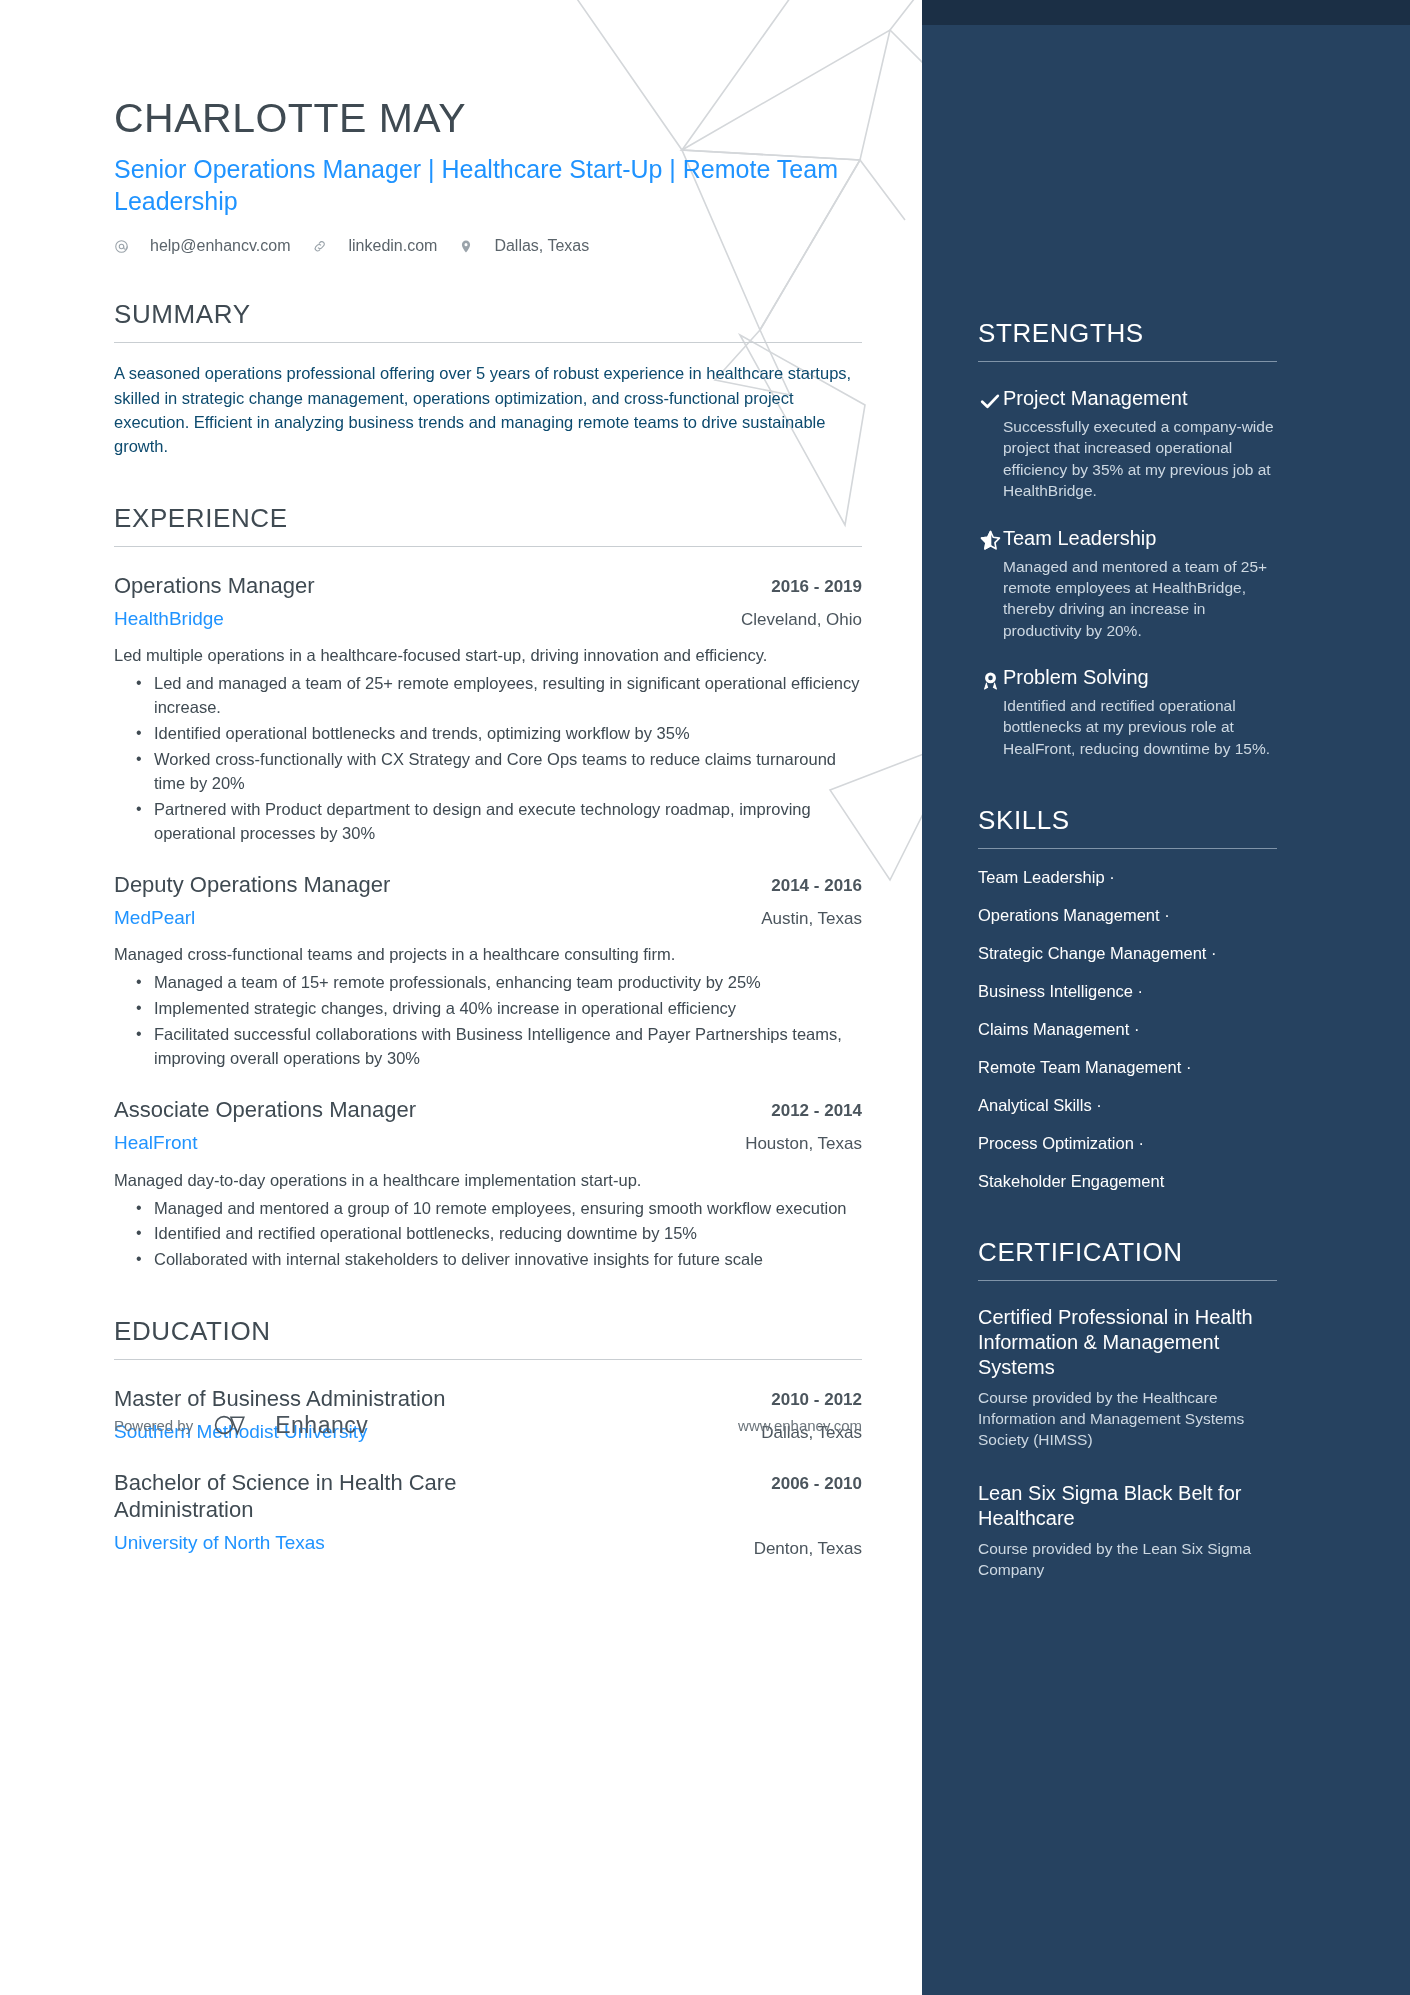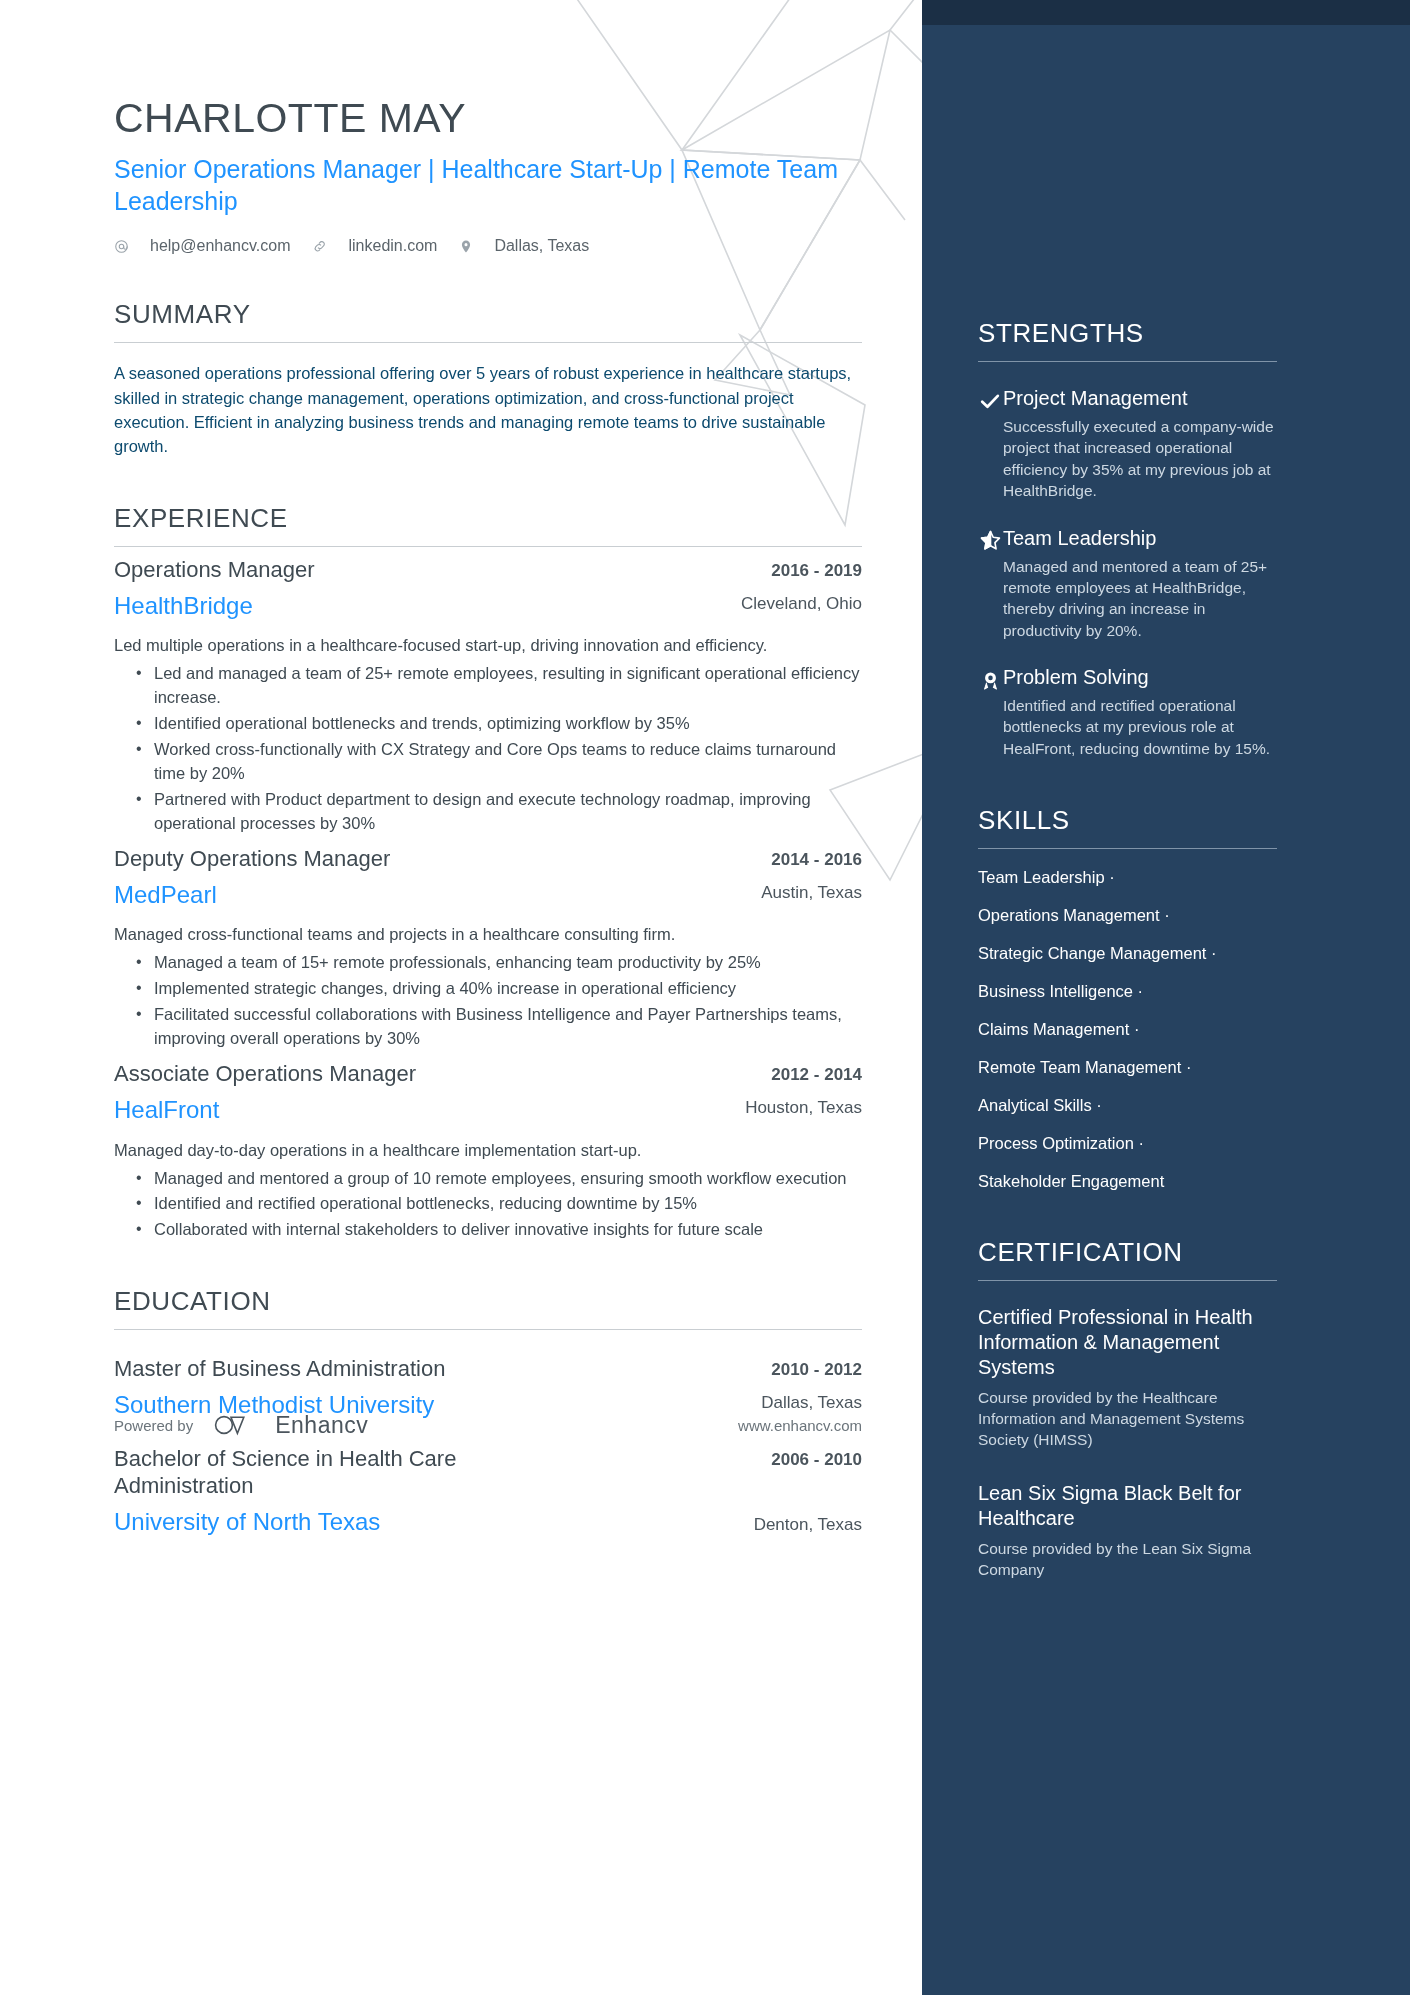--- a/index.html
+++ b/index.html
@@ -98,38 +98,38 @@
 
   .summary-text {
     margin-top: 18px;
     font-size: 16.5px;
     line-height: 1.48;
     color: #0c4a6e;
     max-width: 760px;
   }
 
   
-  .entry { margin-top: 10px; }
+  .entry { margin-top: 26px; }
   .entry-head {
     display: flex;
     justify-content: space-between;
     align-items: flex-start;
     gap: 24px;
   }
   .entry-left { flex: 1 1 auto; min-width: 0; }
   .entry-right { flex: 0 0 auto; text-align: right; padding-top: 4px; }
   .role {
     font-size: 22px;
     font-weight: 400;
     color: #3f4a52;
     line-height: 1.22;
   }
   .org {
     margin-top: 8px;
-    font-size: 24px;
+    font-size: 19px;
     font-weight: 400;
     color: #1f93ff;
     line-height: 1.2;
   }
   .dates {
     font-size: 17px;
     color: #4b555d;
     white-space: nowrap;
     font-weight: bold;
   }

